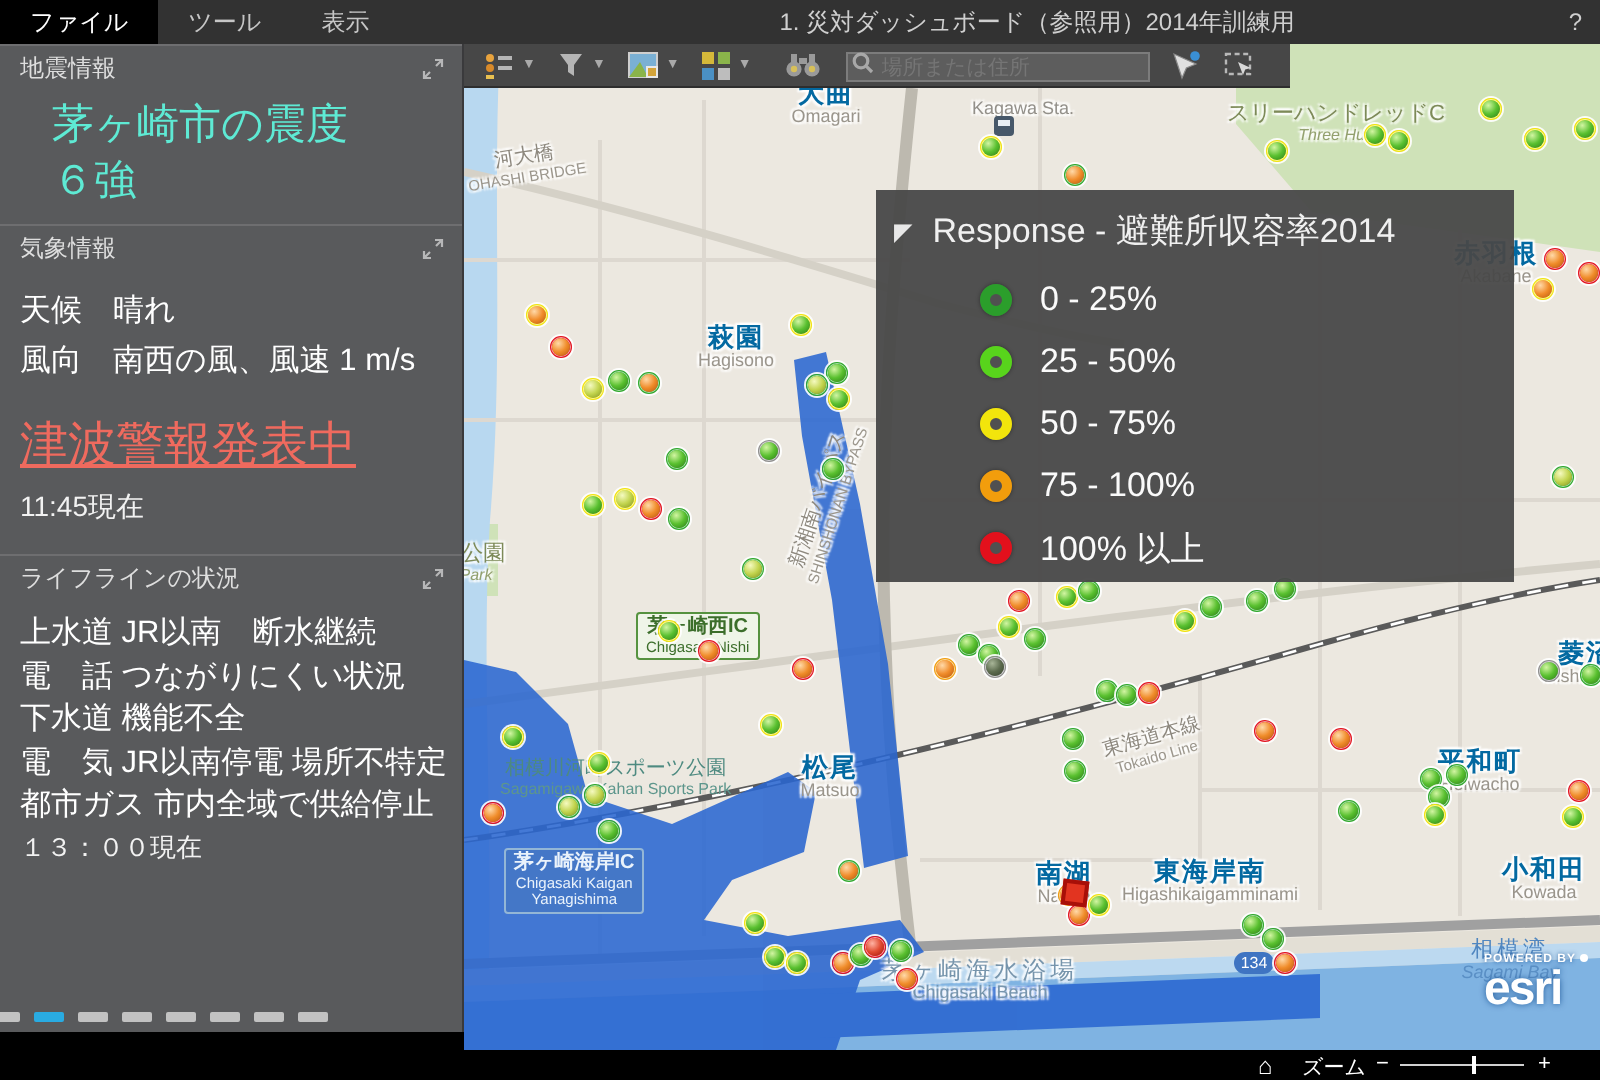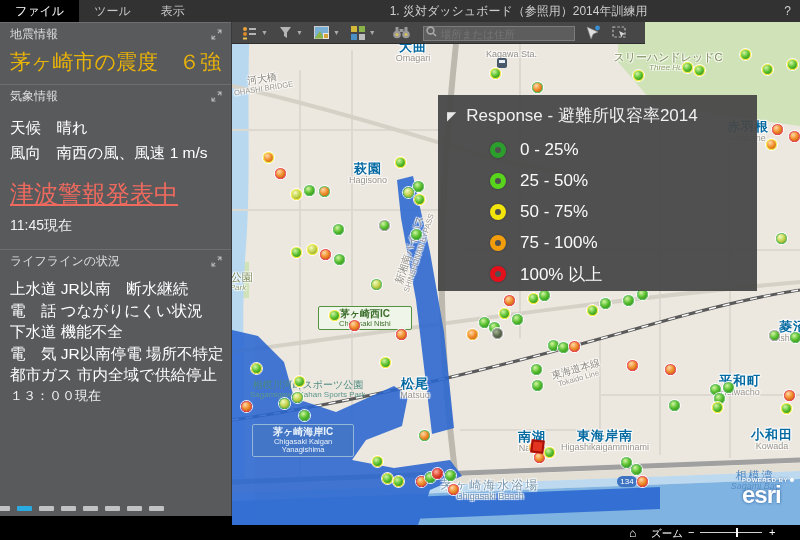--- a/index.html
+++ b/index.html
@@ -16,21 +16,21 @@
   #menubar .help{position:absolute;right:9px;top:0;line-height:22px;color:#cfcfcf;}
 
   
   #sidebar{position:absolute;left:0;top:22px;width:232px;height:494px;background:#595a5c;
            color:#fff;overflow:hidden;z-index:15;border-right:1px solid #3a3a3c;}
   #sidebar-footer{position:absolute;left:0;top:516px;width:232px;height:24px;background:#000;z-index:15;}
   .panel-h{display:flex;justify-content:space-between;align-items:center;height:23px;
            padding:0 9px 0 10px;color:#dedede;font-size:12px;border-top:1px solid #6e6e70;}
   .panel-h svg{opacity:.8;}
   #quake-body{padding:7px 8px 0 10px;font-size:15.5px;line-height:23px;color:#fff;}
-  #quake-highlight{padding:3px 10px 8px;font-size:21px;color:#eab308;}
+  #quake-highlight{padding:3px 26px 8px;font-size:21px;color:#5eead4;}
   .wline{padding:0 10px;font-size:15.5px;line-height:25px;color:#fff;}
   #weather-sky{margin-top:8px;}
   #tsunami-alert{padding:0 10px;margin-top:13px;font-size:24px;color:#ef6a5e;text-decoration:underline;}
   #weather-time{padding:0 10px;margin-top:7px;font-size:14px;color:#f2f2f2;}
   #weather-wrap{padding-bottom:14px;}
   #lifeline-lines{padding:6px 6px 0 10px;}
   #lifeline-lines div{font-size:15.5px;line-height:21.5px;color:#fff;white-space:nowrap;}
   #lifeline-time{padding:1px 10px 0;font-size:13px;color:#f2f2f2;}
   #pagination{position:absolute;left:-5px;bottom:5px;display:flex;gap:7px;}
   #pagination .dash{width:15px;height:5px;background:#c2c2c2;border-radius:1px;}
@@ -49,21 +49,21 @@
   .t-park .jp{font-size:11px;color:#7d8a58;}
   .t-park .en{font-size:8px;color:#93a06e;font-style:italic;}
   .t-park2 .jp{font-size:10px;color:#4d8a80;text-shadow:none;}
   .t-park2 .en{font-size:8px;color:#5d968c;text-shadow:none;}
   .t-water .jp{font-size:12px;color:#7795ac;letter-spacing:2px;}
   .t-water .en{font-size:9px;color:#7795ac;}
   .t-bay .jp{font-size:11px;color:#4f86c0;letter-spacing:2px;text-shadow:none;}
   .t-bay .en{font-size:9px;color:#5a8fc5;font-style:italic;text-shadow:none;}
   .t-roadrot .jp{font-size:10px;color:#8d887e;}
   .t-roadrot .en{font-size:7.5px;color:#9b968c;}
-  .icbox{position:absolute;z-index:2;text-align:center;line-height:1.15;padding:1px 20px;border-radius:2px;}
+  .icbox{position:absolute;z-index:2;text-align:center;line-height:1.15;padding:1px 4px;border-radius:2px;}
   .icbox.green{border:1.5px solid #55923f;background:rgba(240,246,233,.9);color:#3c6e2b;}
   .icbox.blue{border:1.5px solid #93b6d6;background:rgba(70,120,185,.45);color:#e9f2fb;}
   .icbox .l0{font-size:10px;font-weight:bold;}
   .icbox .ln{font-size:7.5px;}
   #shield{position:absolute;z-index:2;width:20px;height:11px;background:#3f74c2;border-radius:6px;
           color:#fff;font-size:8px;line-height:11px;text-align:center;}
   #incident{position:absolute;z-index:3;width:13px;height:13px;background:#e23420;border:2px solid #a80f08;transform:rotate(7deg);}
   #station-icon{position:absolute;z-index:2;width:10px;height:10px;background:#47586a;border-radius:2px;}
   #station-icon:before{content:"";position:absolute;left:2px;top:2px;width:6px;height:3px;background:#e8eef4;}
 

